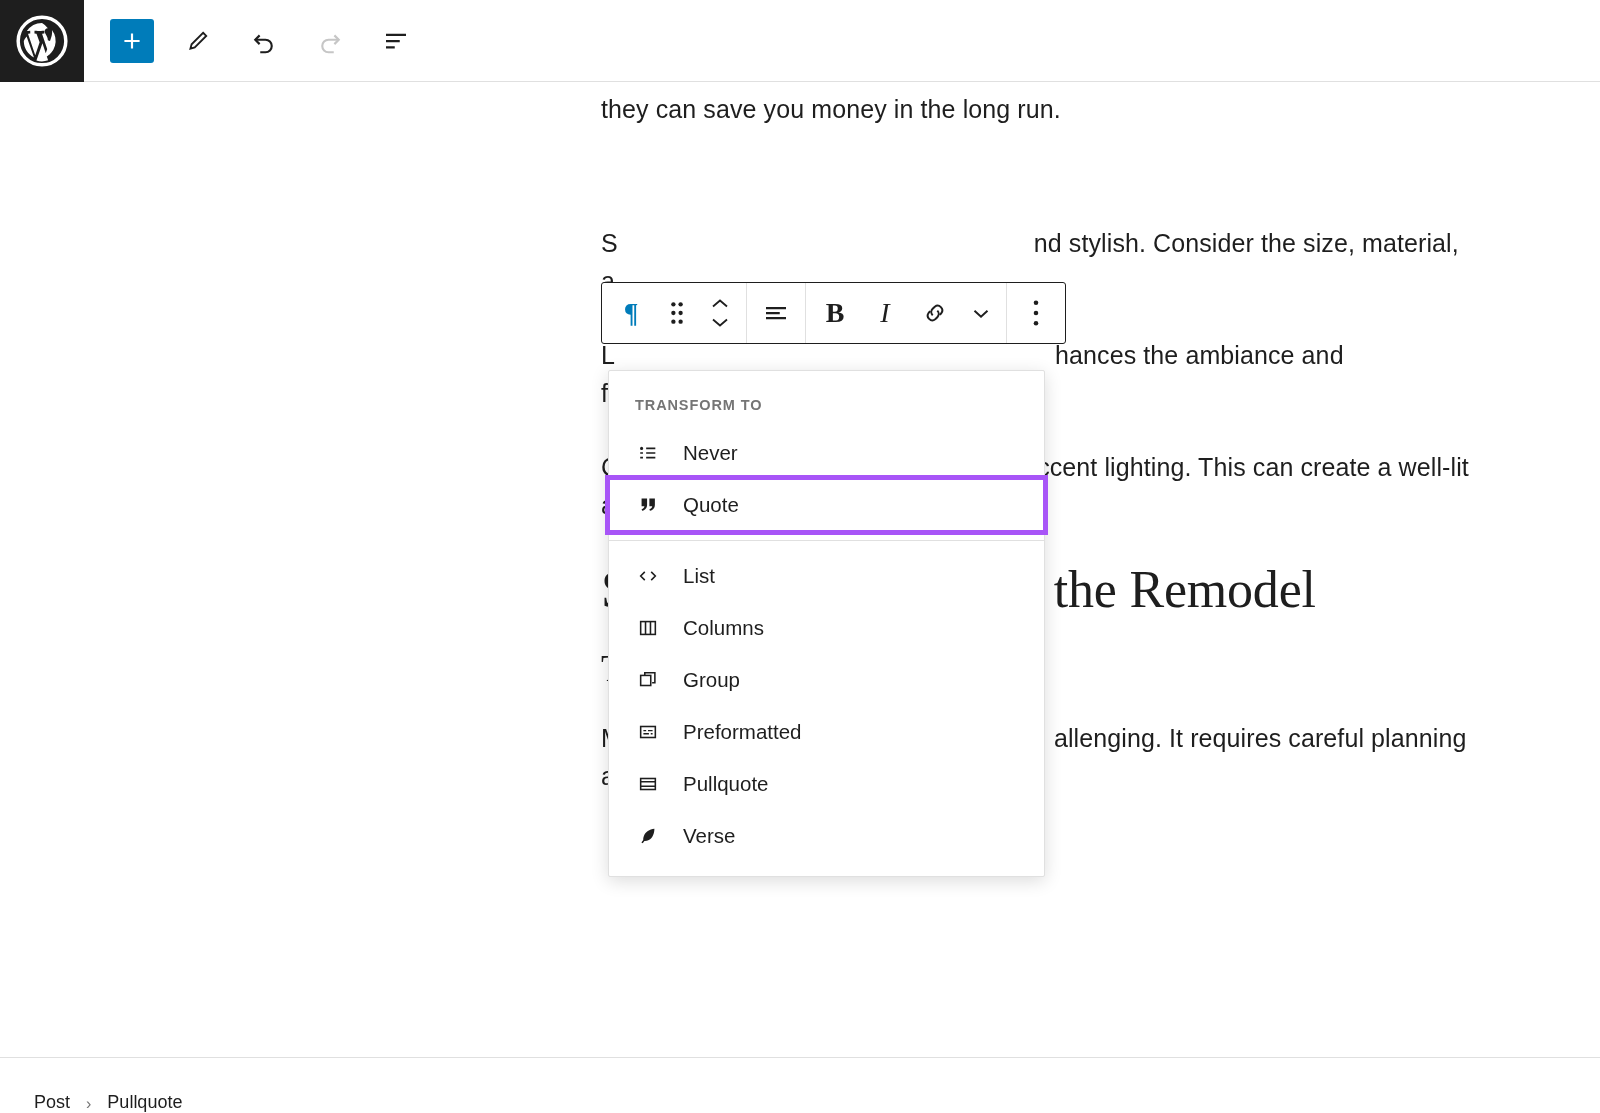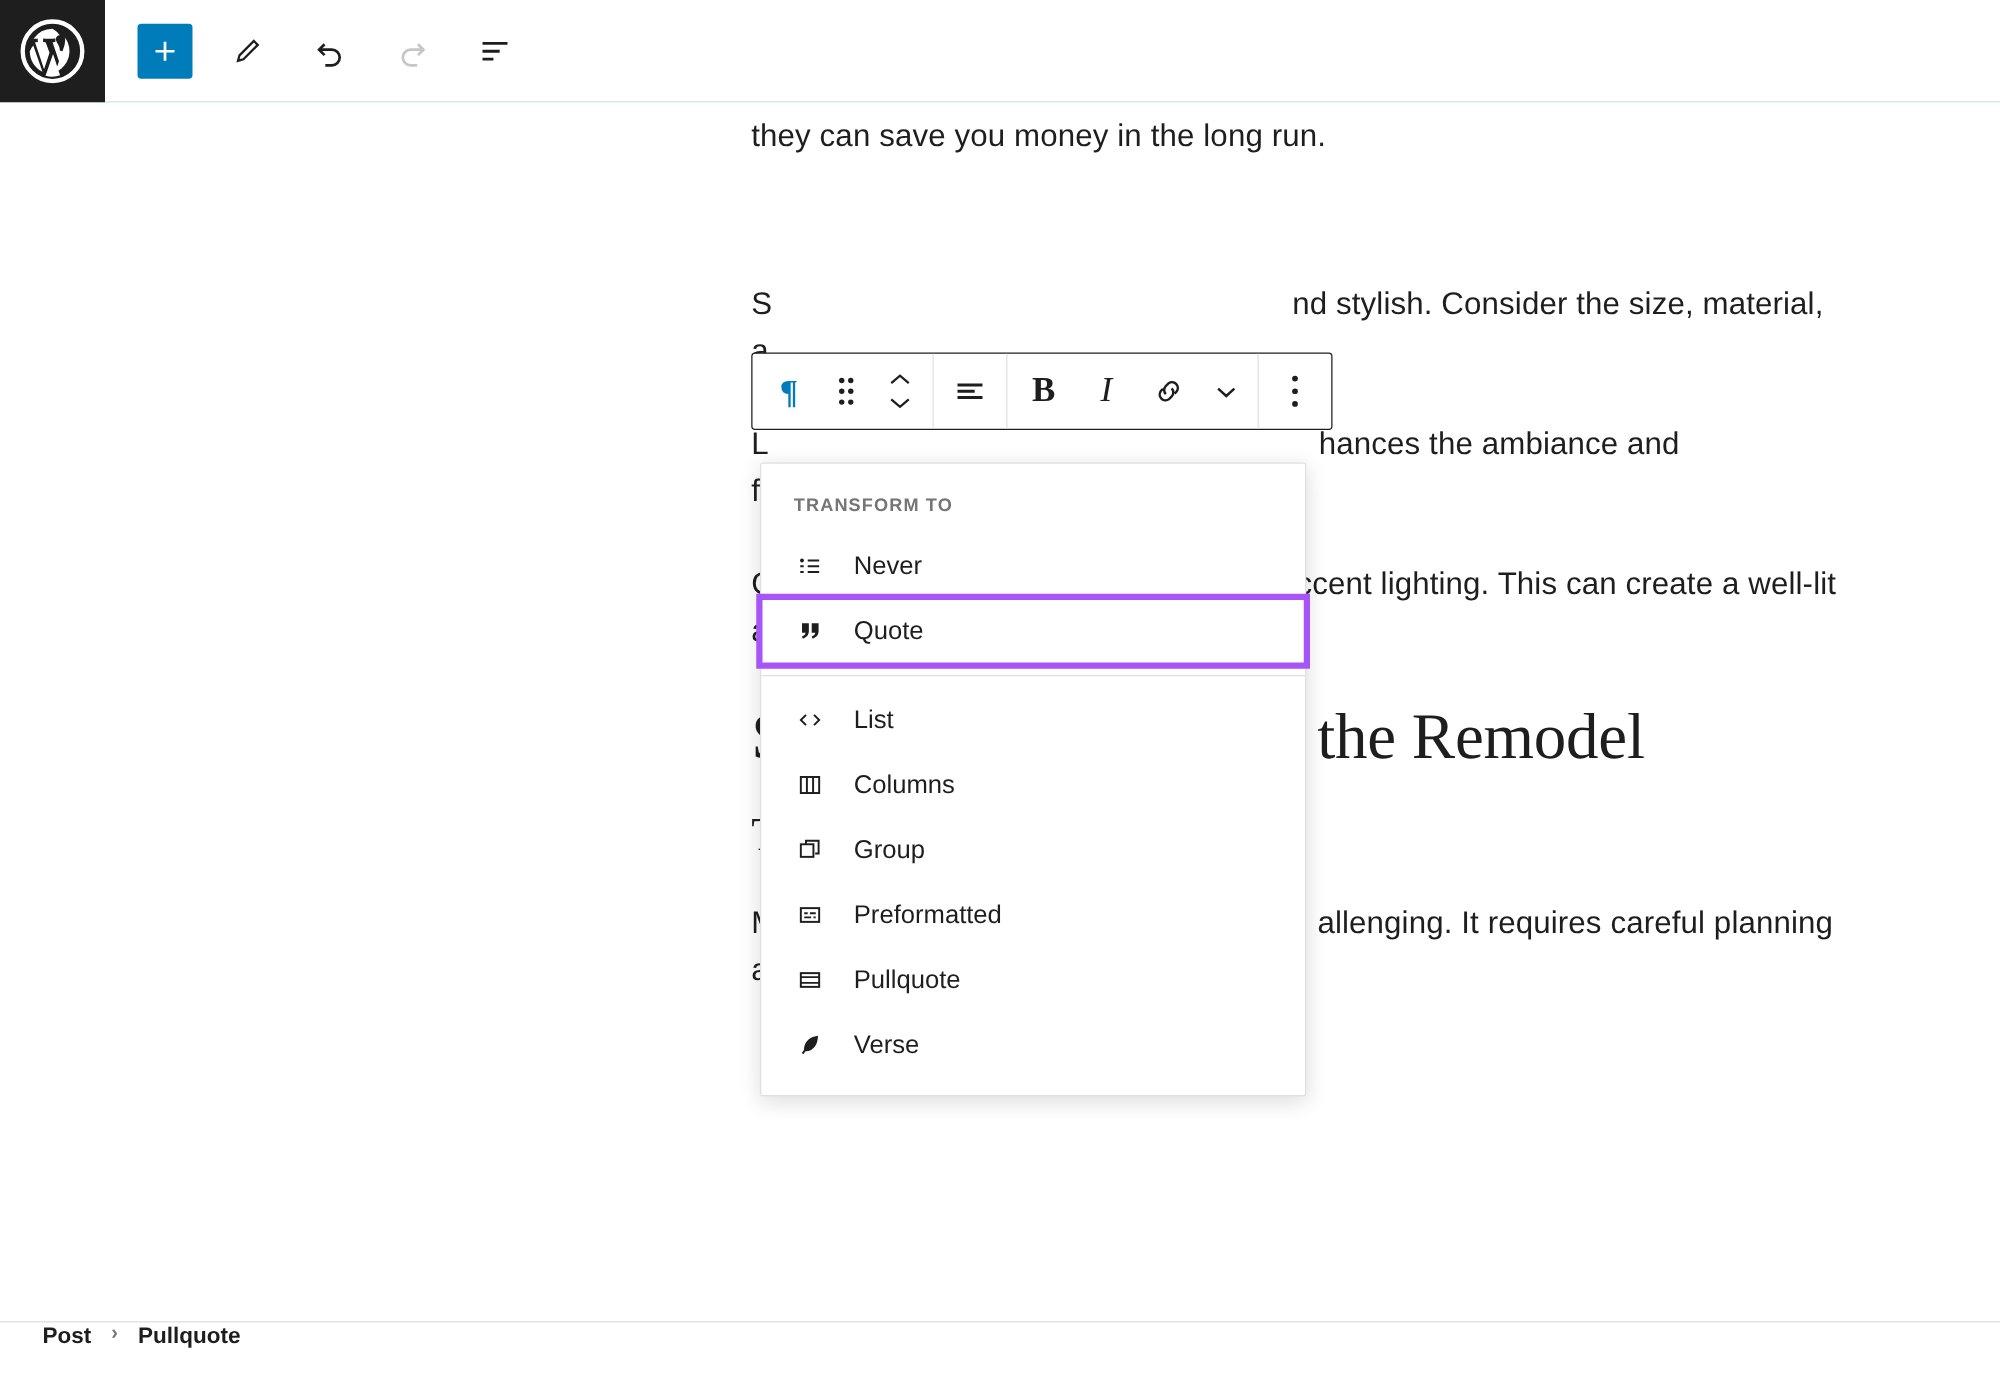--- a/index.html
+++ b/index.html
@@ -174,26 +174,25 @@
     z-index: 2;
   }
 
   
   .statusbar {
     position: absolute;
     left: 0; bottom: 0;
     width: 1600px; height: 56px;
     background: #ffffff;
     border-top: 1px solid #e0e0e0;
-    display: flex; align-items: flex-start;
+    display: flex; align-items: flex-end;
     padding-left: 34px;
     gap: 16px;
     font-size: 18px;
     color: #1e1e1e;
-    font-weight: bold;
   }
   .crumb-sep { color: #757575; font-size: 16px; }
 
   .hidden-behind { position: relative; z-index: 1; }
 </style>
 </head>
 <body>
 
 <div class="app">
 

